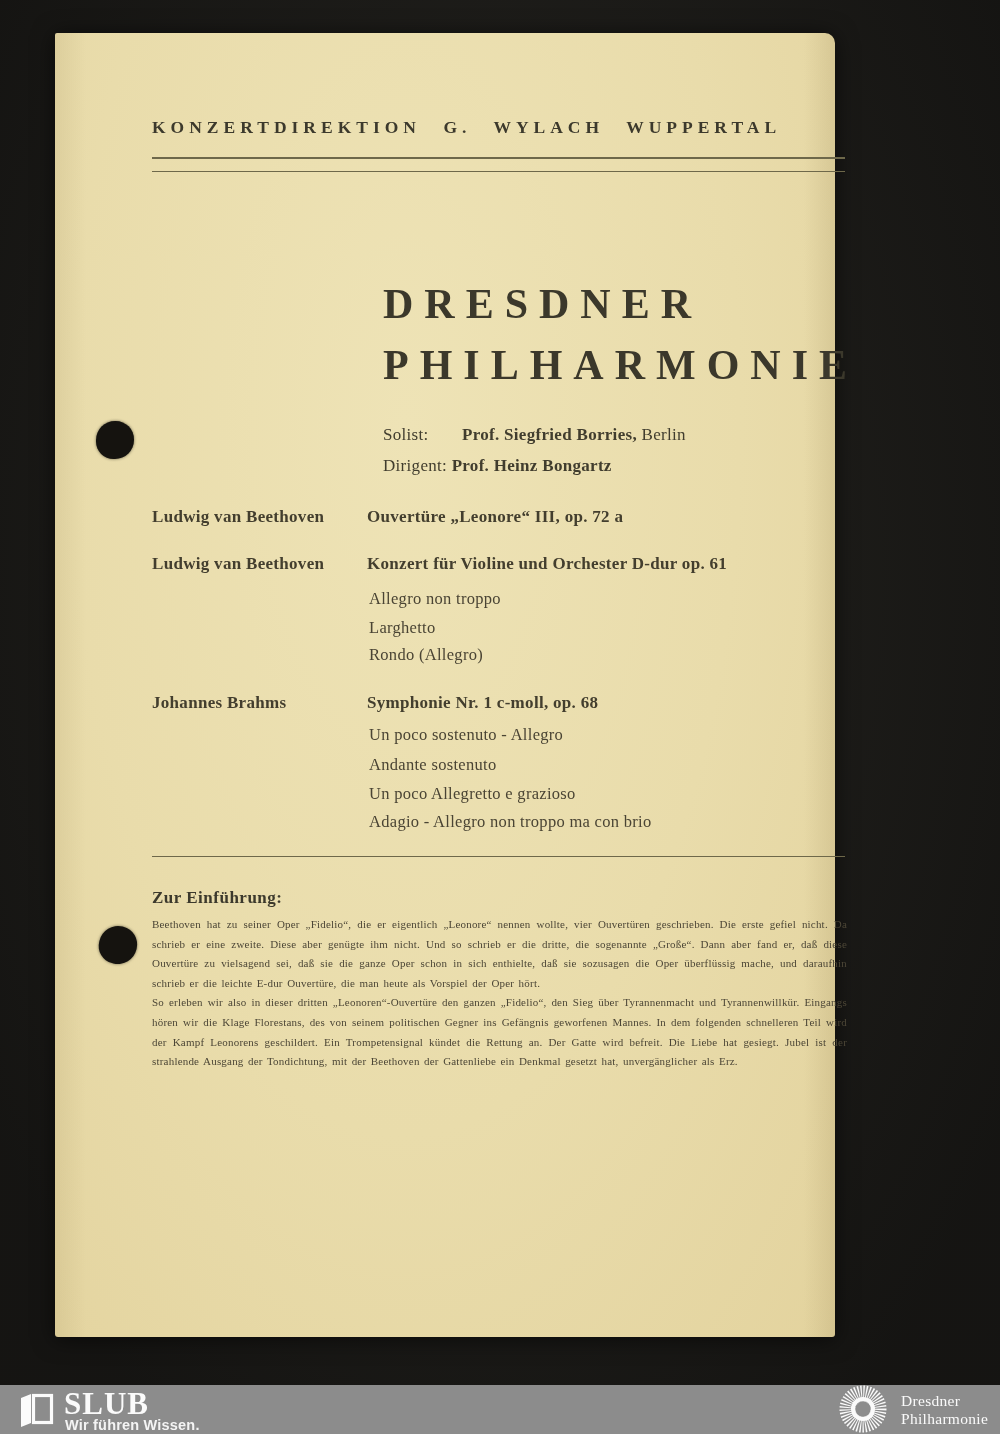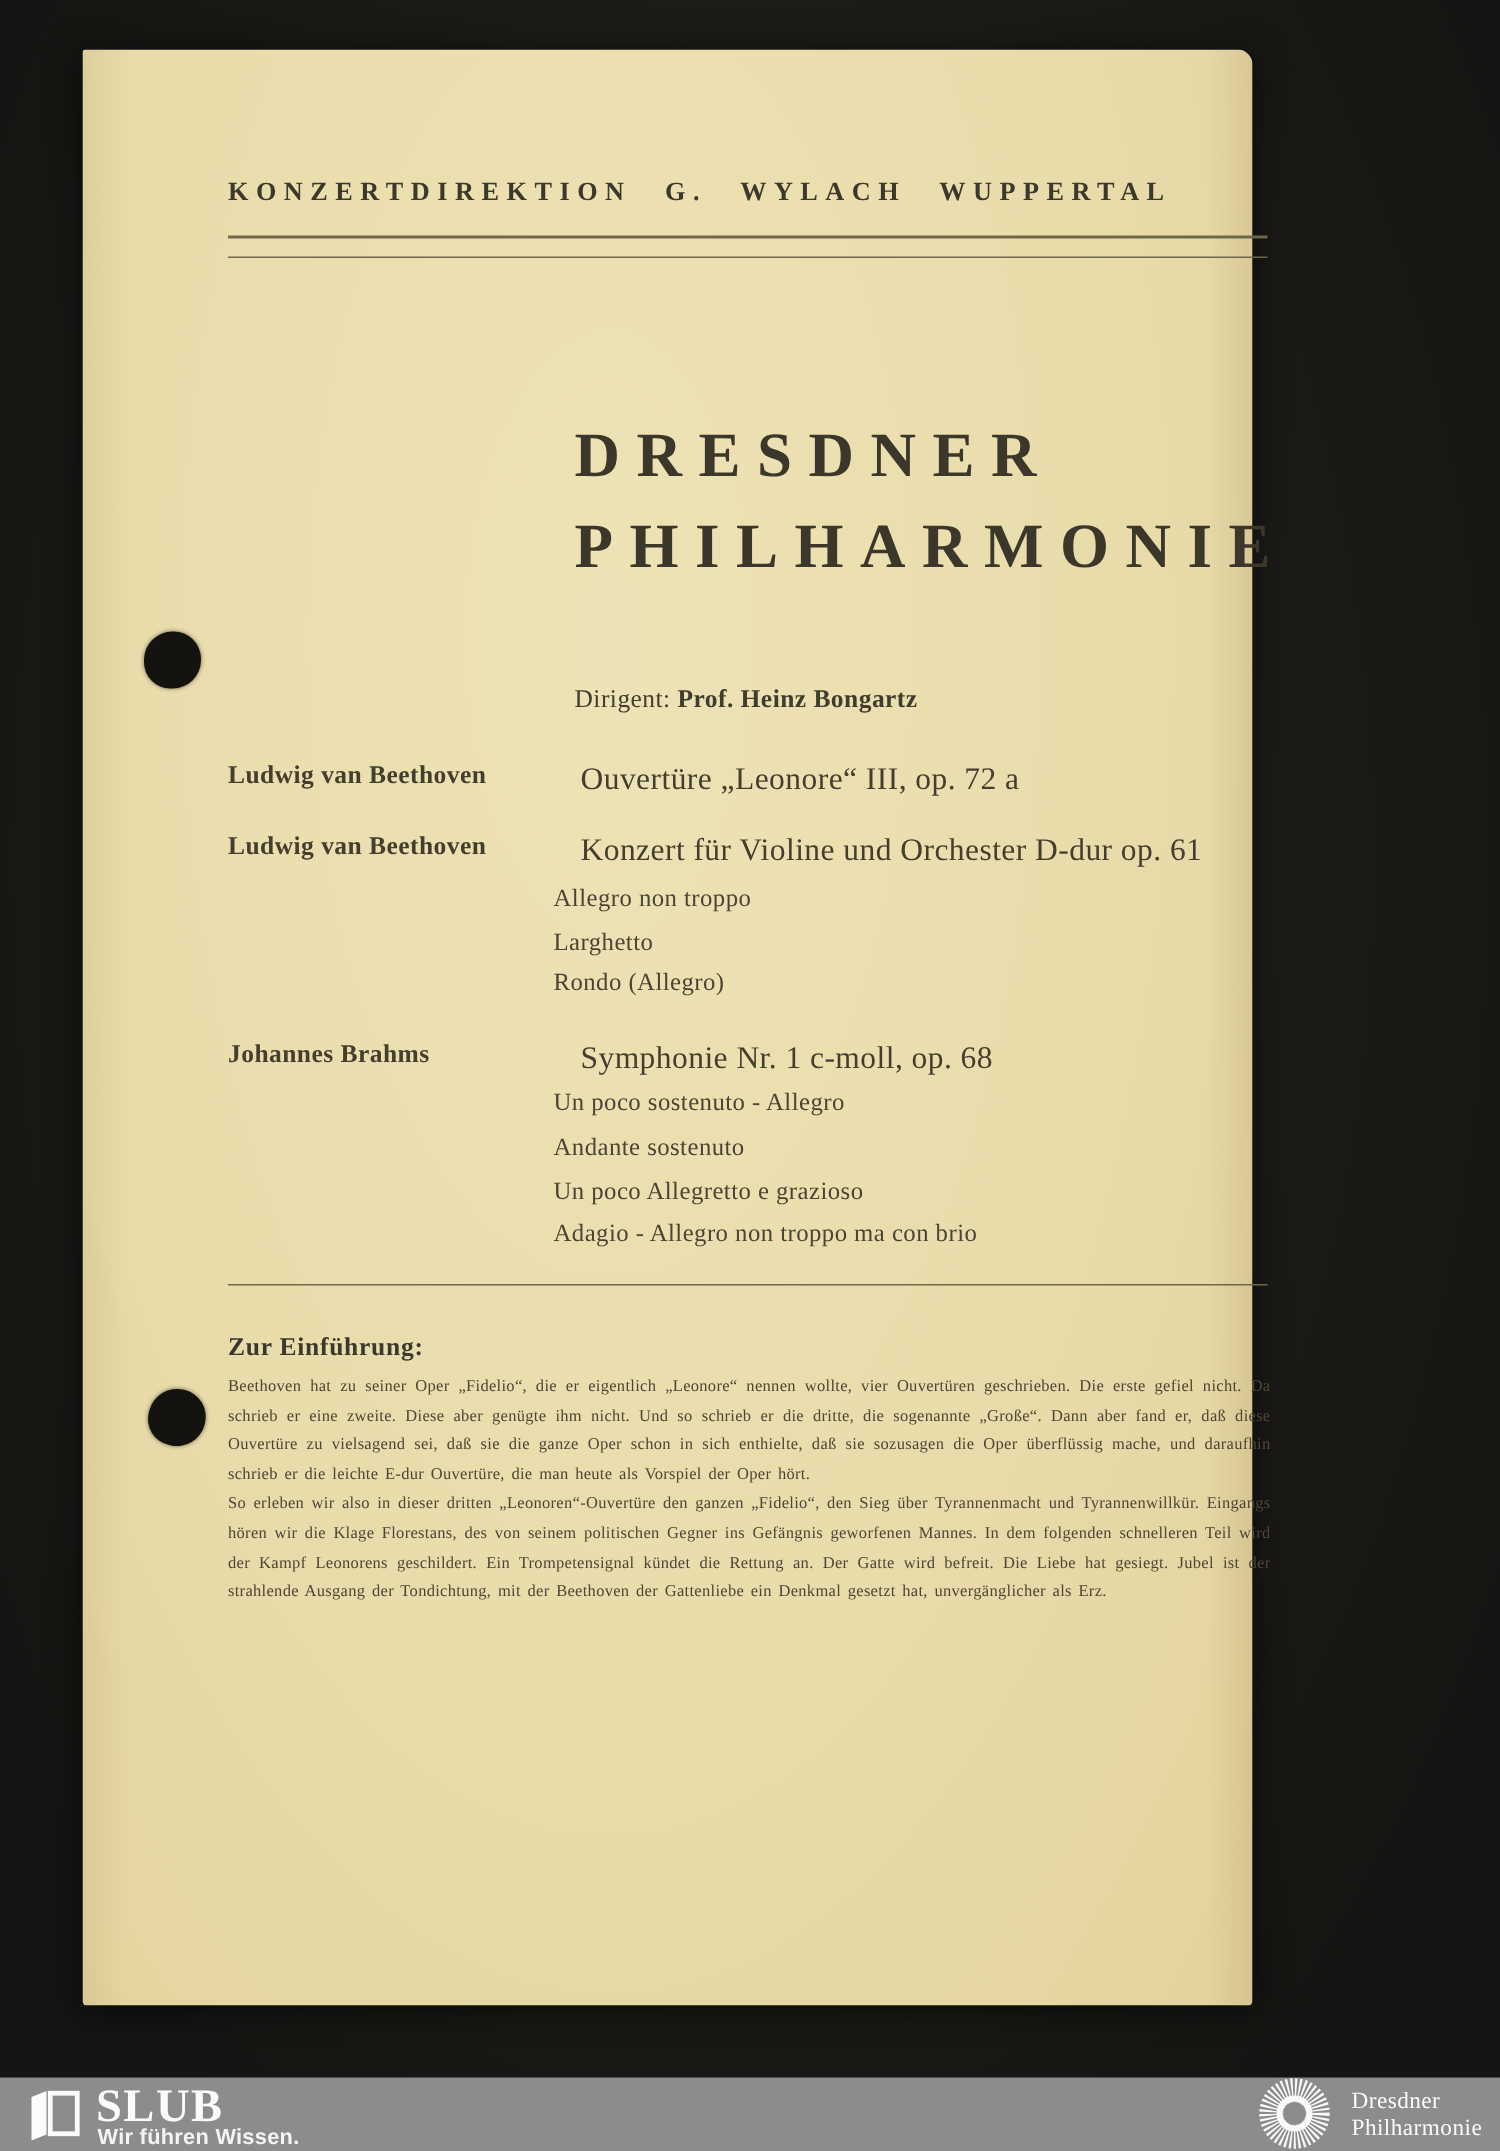--- a/index.html
+++ b/index.html
@@ -49,21 +49,21 @@
   .t2{top:308px;}
 
   .credit{left:328px;font-size:17px;color:#413d2e;white-space:nowrap;letter-spacing:.3px;}
   .credit .lbl{font-weight:400;}
   .credit b{font-weight:700;}
   .credit-solist{top:392px;}
   .credit-solist .lbl{display:inline-block;width:79px;}
   .credit-dirigent{top:423px;}
 
   .composer{left:97px;font-size:17px;font-weight:700;color:#433e2e;white-space:nowrap;letter-spacing:.3px;}
-  .work{left:332px;font-size:21px;font-weight:400;color:#433e2e;white-space:nowrap;letter-spacing:.3px;}
+  .work{left:312px;font-size:17px;font-weight:700;color:#433e2e;white-space:nowrap;letter-spacing:.3px;}
   .movement{left:314px;font-size:16.5px;font-weight:400;color:#4a4434;white-space:nowrap;letter-spacing:.3px;}
 
   .intro-heading{left:97px;top:855px;font-size:17px;font-weight:700;color:#3c392c;letter-spacing:.5px;}
   .intro-text{
     left:97px;top:882px;width:695px;
     font-size:11px;line-height:19.6px;color:#4c4636;
     text-align:justify;letter-spacing:.2px;word-spacing:1.5px;
   }
   .intro-text p{margin:0;}
 
@@ -104,20 +104,23 @@
   <div class="paper">
 
     <div class="abs kopf">KONZERTDIREKTION G. WYLACH WUPPERTAL</div>
     <div class="abs rule rule-a"></div>
     <div class="abs rule rule-b"></div>
 
 
     <div class="abs title-line t1">DRESDNER</div>
     <div class="abs title-line t2">PHILHARMONIE</div>
 
+    <div class="abs credit credit-solist">
+      <span class="lbl">Solist:</span><b>Prof. Siegfried Borries,</b><span> Berlin</span>
+    </div>
     <div class="abs credit credit-dirigent">
       <span class="lbl">Dirigent: </span><b>Prof. Heinz Bongartz</b>
     </div>
 
     <div class="abs composer" style="top:474px">Ludwig van Beethoven</div>
     <div class="abs work" style="top:474px">Ouvertüre „Leonore“ III, op. 72 a</div>
 
     <div class="abs composer" style="top:521px">Ludwig van Beethoven</div>
     <div class="abs work" style="top:521px">Konzert für Violine und Orchester D-dur op. 61</div>
     <div class="abs movement" style="top:556px">Allegro non troppo</div>

